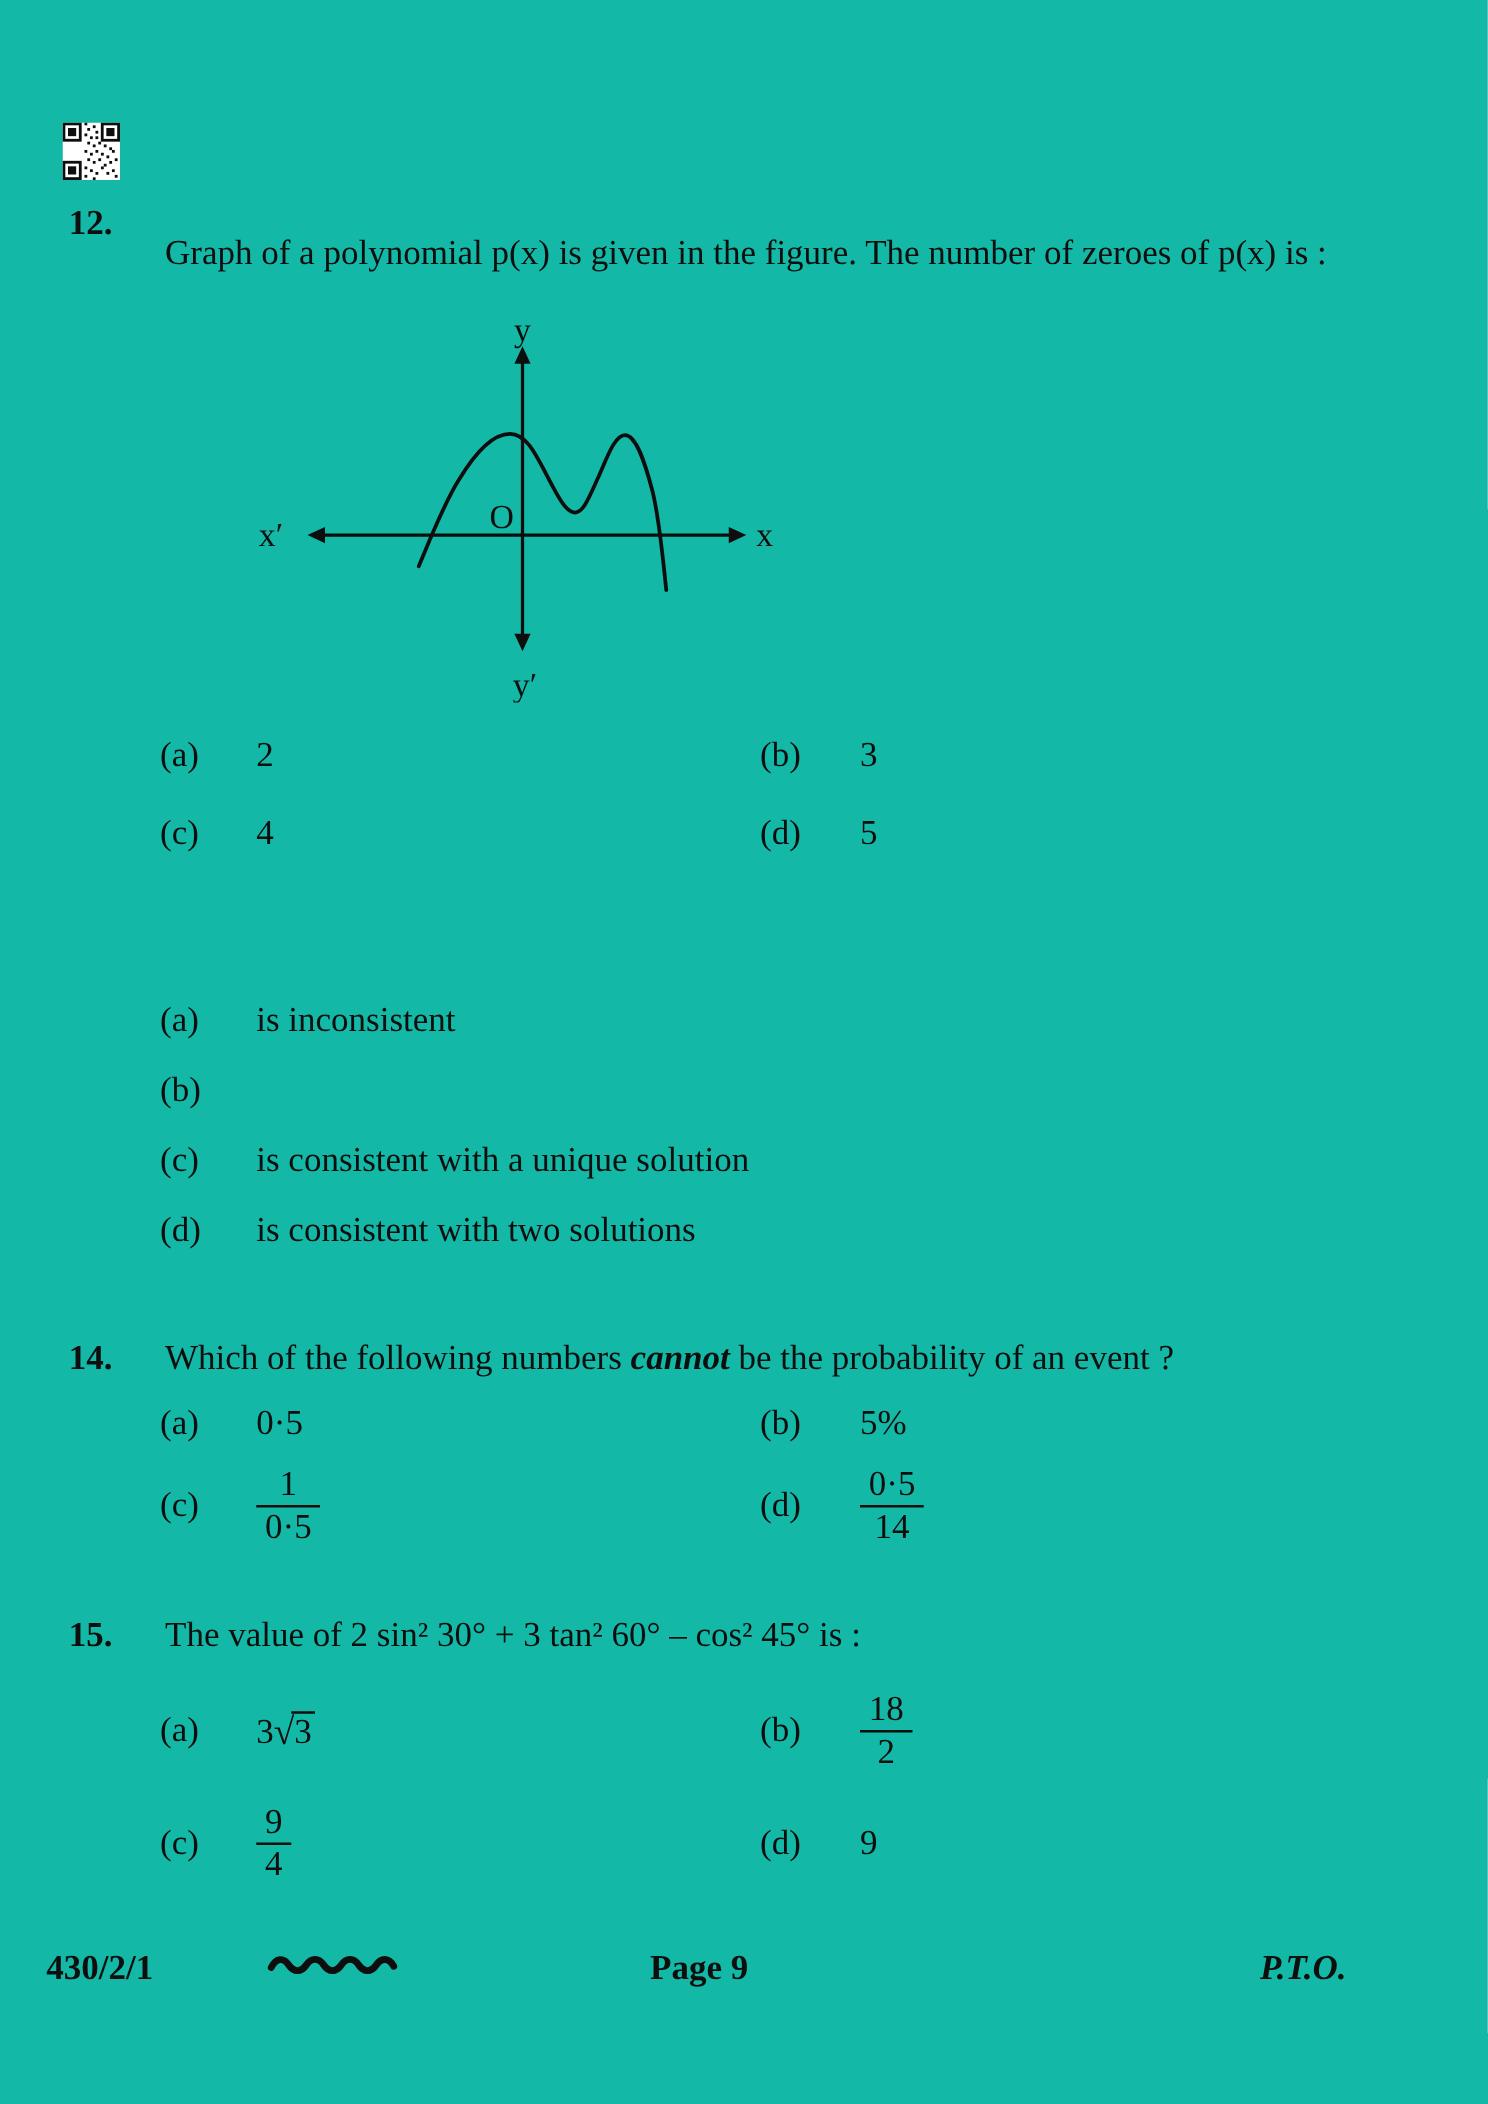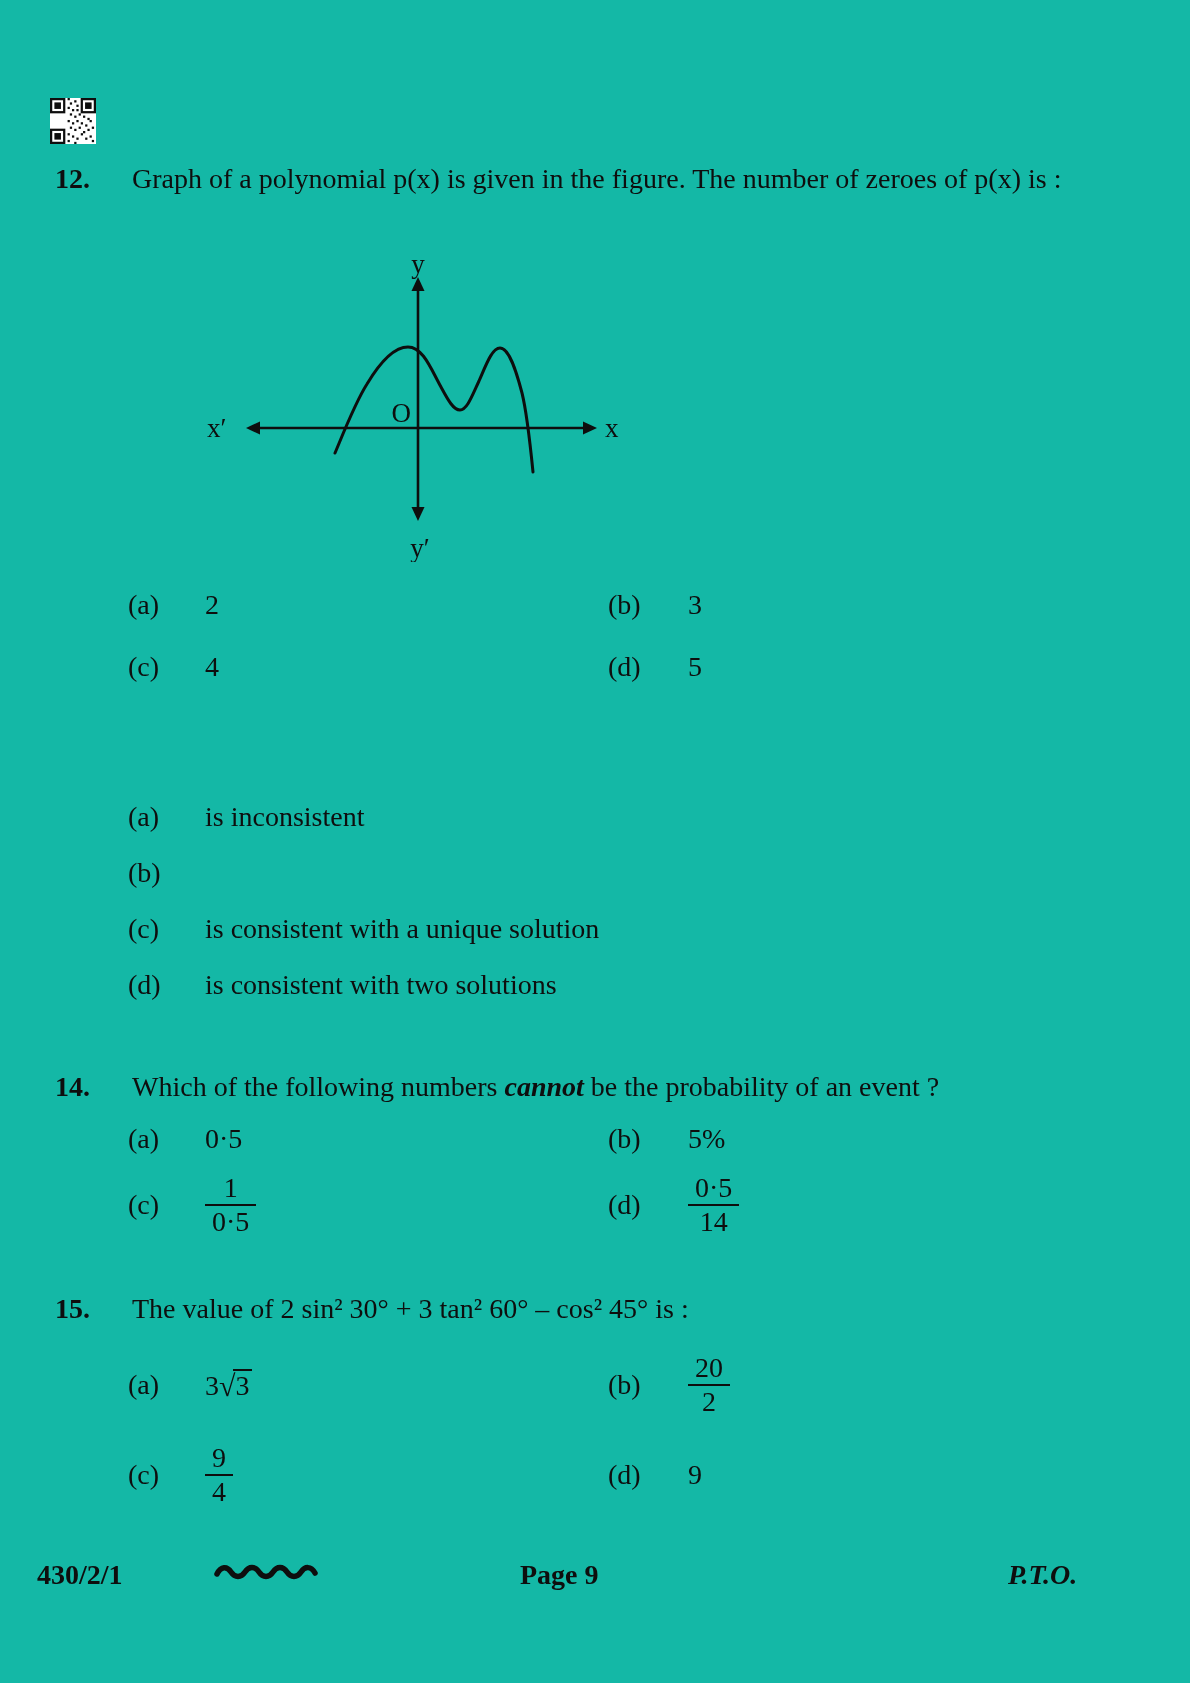--- a/index.html
+++ b/index.html
@@ -7,21 +7,21 @@
     width:1190px;height:1683px;background:#ffffff;position:relative;
     font-family:"Liberation Serif", serif;color:#0e0e0e;font-size:28px;
     -webkit-font-smoothing:antialiased;
   }
   .page{position:absolute;inset:0;background:#14b8a6;}
   .abs{position:absolute;}
   
   .q-head{display:flex;align-items:flex-start;}
   .qnum{flex:none;width:77px;font-weight:bold;line-height:42px;}
   .qtext{margin:0;line-height:42px;width:1000px;}
-  .w-wrap{width:930px;}
+  .w-wrap{width:930px;margin-top:24px;}
   .emph{font-weight:bold;font-style:italic;}
   
   .opt-row{display:flex;align-items:center;line-height:34px;margin-bottom:28px;}
   .opt-row.tall{margin-bottom:24px;}
   .o-letter{flex:none;width:77px;}
   .o-val{flex:none;width:403px;}
   .o-letter2{flex:none;width:80px;}
   .o-val2{flex:none;}
   .opt-single{display:flex;line-height:34px;margin-bottom:22px;}
   
@@ -205,21 +205,21 @@
 
   <div class="abs" style="left:128px;top:1352px;">
     <div class="opt-row tall">
       <span class="o-letter">(a)</span>
       <span class="o-val">
         <span>3</span><span class="sqrt-sign">√</span><span class="sqrt-rad">3</span>
       </span>
       <span class="o-letter2">(b)</span>
       <span class="o-val2">
         <span class="frac">
-          <span class="num">20</span>
+          <span class="num">18</span>
           <span class="den">2</span>
         </span>
       </span>
     </div>
   </div>
 
   <div class="abs" style="left:128px;top:1442px;">
     <div class="opt-row tall">
       <span class="o-letter">(c)</span>
       <span class="o-val">

